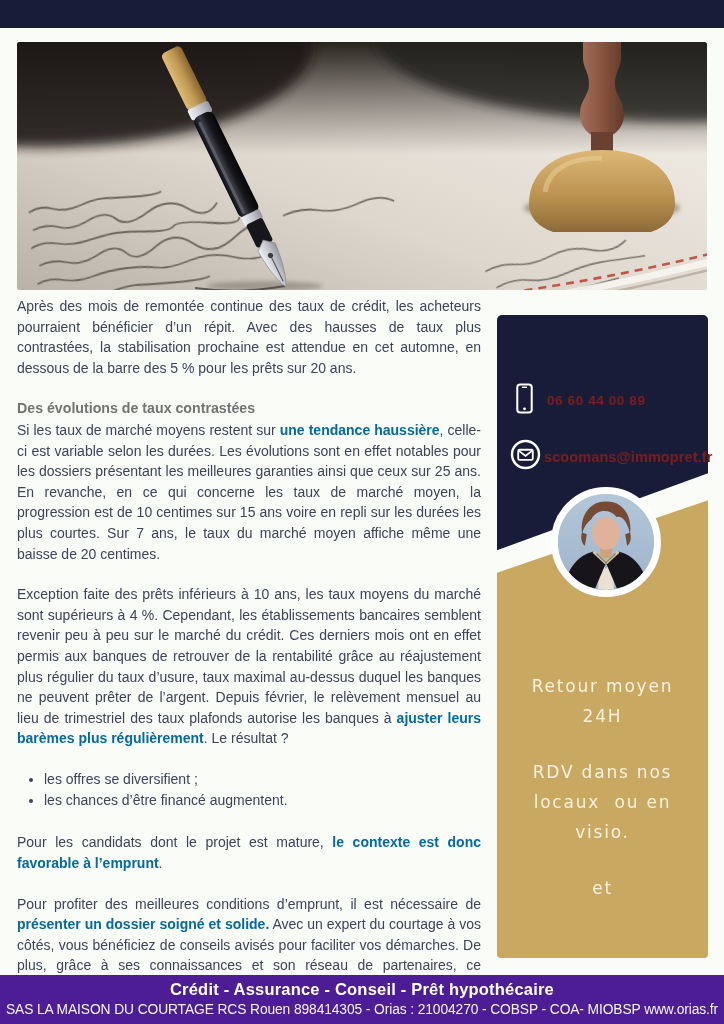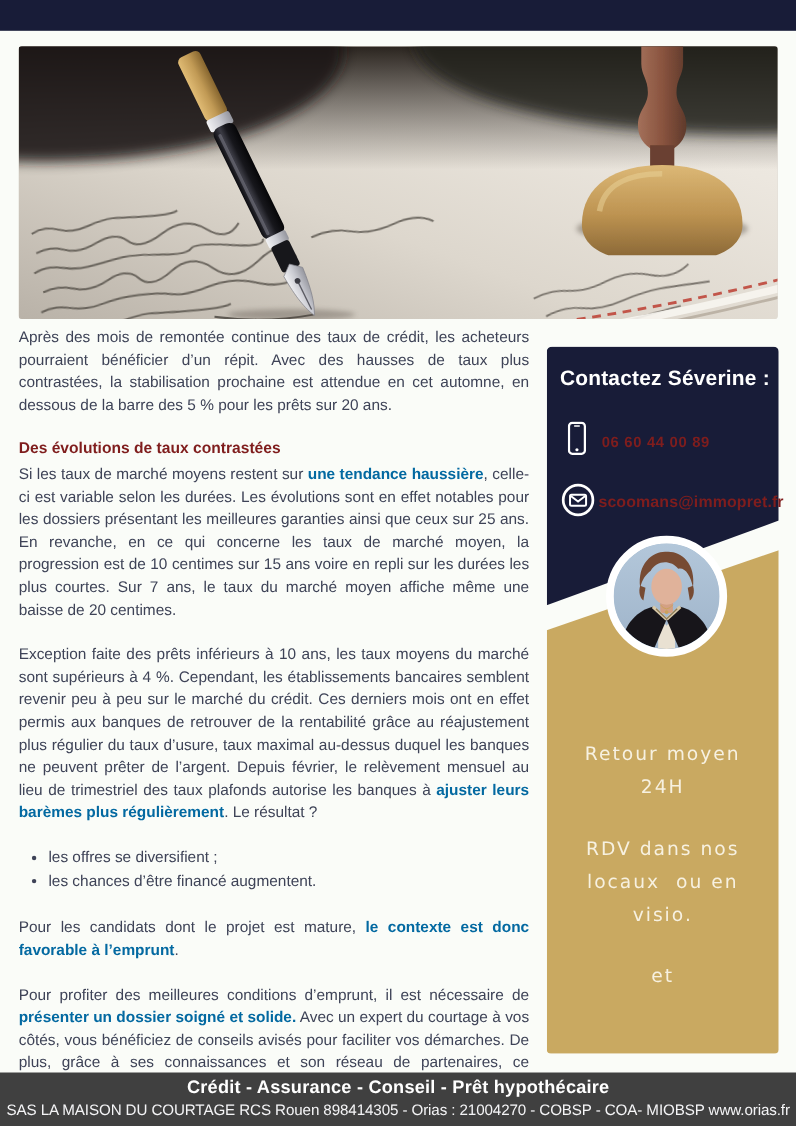--- a/index.html
+++ b/index.html
@@ -10,21 +10,21 @@
   }
   
   .topbar{position:absolute;left:0;top:0;width:724px;height:28px;background:#181c38;}
   
   .hero{position:absolute;left:17px;top:42px;width:690px;height:248px;border-radius:3px;overflow:hidden;background:#d9d3ca;}
   .hero svg{display:block;}
   
   .article{position:absolute;left:17px;top:296px;width:464px;color:#3e4357;}
   .ap{font-size:14px;line-height:20.6px;text-align:justify;margin:0 0 20px 0;}
   .ap .b{font-weight:bold;color:#0369a1;}
-  .ah{font-size:14.2px;line-height:20.6px;font-weight:bold;color:#7f1d1d;margin:0 0 1px 0;}
+  .ah{font-size:14.2px;line-height:20.6px;font-weight:bold;color:#737373;margin:0 0 1px 0;}
   .alist{margin:2px 0 22px 13px;padding:0 0 0 14px;}
   .alist li{font-size:14px;line-height:20.8px;margin:0;}
   
   .sidebar{position:absolute;left:497px;top:315px;width:211px;height:643px;}
   .sb-navy{position:absolute;inset:0;background:#181c38;border-radius:5px 5px 0 0;
     clip-path:polygon(0 0,100% 0,100% 24.6%,0 36.6%);}
   .sb-gold{position:absolute;inset:0;background:#c9a961;border-radius:0 0 4px 4px;
     clip-path:polygon(0 40.1%,100% 28.8%,100% 100%,0 100%);}
   .sb-title{position:absolute;left:12px;top:19px;right:4px;color:#fff;font-size:19px;font-weight:bold;letter-spacing:.2px;}
   .contact-row{position:absolute;display:flex;align-items:center;color:#fff;}
@@ -33,21 +33,21 @@
   .contact-value{font-weight:bold;color:#7f1d1d;}
   .phone .contact-value{font-size:13.5px;letter-spacing:.6px;}
   .email .contact-value{font-size:14.5px;letter-spacing:.1px;}
   .portrait{position:absolute;left:54px;top:172px;width:96px;height:96px;border:7px solid #fff;border-radius:50%;
     overflow:hidden;background:#a7bdd2;z-index:3;}
   .promo{position:absolute;left:0;right:0;top:356px;text-align:center;color:#f7f1e1;
     font-family:"DejaVu Sans",sans-serif;font-size:17px;letter-spacing:1.8px;}
   .promo-line{line-height:30px;white-space:pre-wrap;}
   .promo-group + .promo-group{margin-top:26px;}
   
-  .footer{position:absolute;left:0;top:975px;width:724px;height:49px;background:#404040;color:#fff;
+  .footer{position:absolute;left:0;top:975px;width:724px;height:49px;background:#4c1d95;color:#fff;
     display:flex;flex-direction:column;align-items:center;justify-content:flex-start;padding-top:4px;box-sizing:border-box;}
   .footer-services{font-size:16.5px;font-weight:bold;line-height:21px;letter-spacing:.2px;}
   .footer-legal{font-size:13.8px;line-height:19px;color:#f4f4f6;letter-spacing:-.1px;}
 </style>
 </head>
 <body>
 
 <div class="topbar"></div>
 
 <div class="hero">
@@ -159,21 +159,20 @@
       <li>les offres se diversifient ;</li>
       <li>les chances d’être financé augmentent.</li>
     </ul>
     <p class="ap"><span>Pour les candidats dont le projet est mature, </span><span class="b">le contexte est donc favorable à l’emprunt</span><span>.</span></p>
     <p class="ap"><span>Pour profiter des meilleures conditions d’emprunt, il est nécessaire de </span><span class="b">présenter un dossier soigné et solide.</span><span> Avec un expert du courtage à vos côtés, vous bénéficiez de conseils avisés pour faciliter vos démarches. De plus, grâce à ses connaissances et son réseau de partenaires, ce professionnel connaît tous les rouages pour obtenir un financement adapté, au meilleur taux selon votre profil et votre projet.</span></p>
   </div>
 
 <div class="sidebar">
   <div class="sb-navy"></div>
   <div class="sb-gold"></div>
-  <div class="sb-title">Contactez Séverine :</div>
   <div id="contacts">
       <div class="contact-row phone">
         <span><svg width="17" height="31" viewBox="0 0 20 36">
             <rect x="1.5" y="1.5" width="17" height="33" rx="3.5" fill="none" stroke="#fff" stroke-width="2.4"></rect>
             <line x1="7" y1="4.8" x2="13" y2="4.8" stroke="#fff" stroke-width="1.6"></line>
             <circle cx="10" cy="30.2" r="1.7" fill="#fff"></circle>
           </svg></span>
         <span class="contact-value">06 60 44 00 89</span>
       </div>
       <div class="contact-row email">

